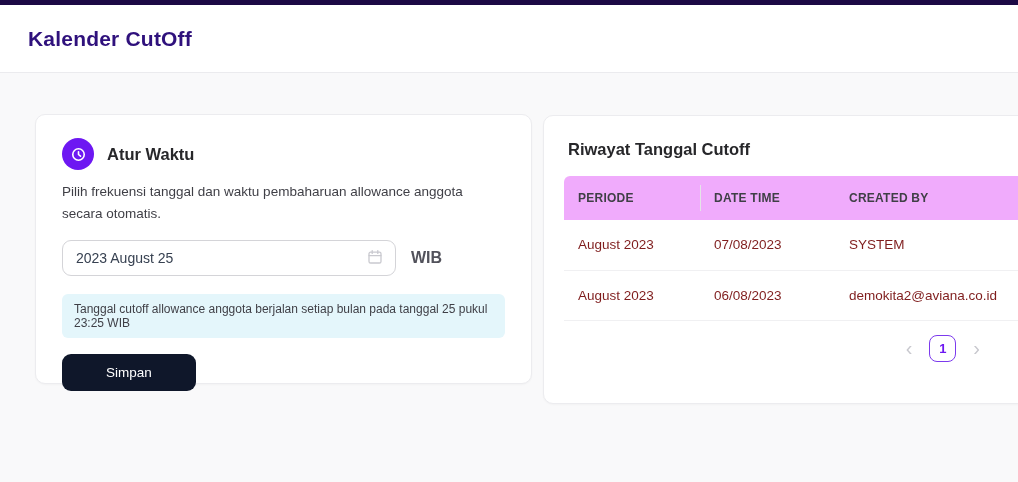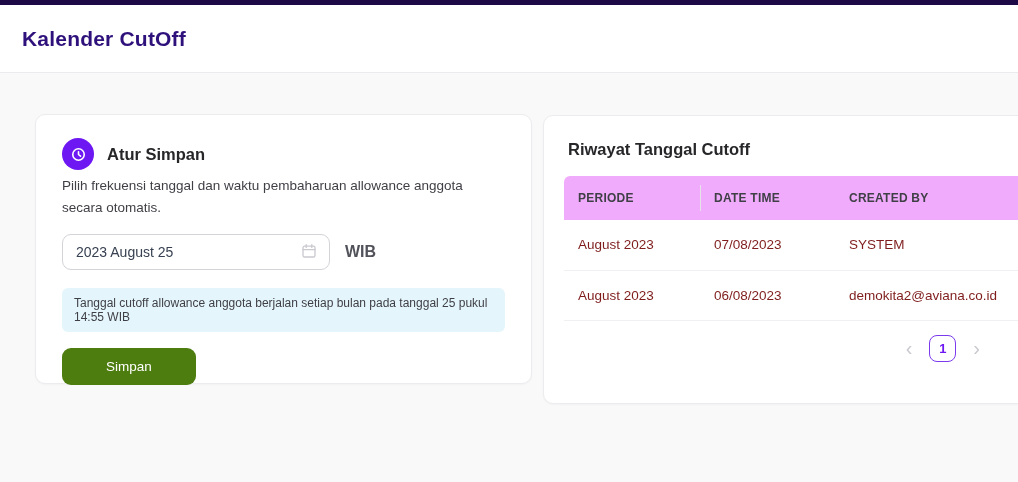--- a/index.html
+++ b/index.html
@@ -9,21 +9,21 @@
     background:#f9f9fa;
     position:relative;
     color:#3f3f46;
   }
   .top-accent { height:5px; width:100%; background:#1c0945; }
   .app-header {
     background:#ffffff;
     height:68px;
     border-bottom:1px solid #ebebee;
     display:flex; align-items:center;
-    padding:0 22px;
+    padding:0 28px;
   }
   .page-title {
     font-size:21px; font-weight:700; color:#2f117c; letter-spacing:0.2px;
   }
   .card {
     position:absolute;
     background:#ffffff;
     border:1px solid #ececef;
     border-radius:10px;
     box-shadow:0 1px 2px rgba(16,24,40,0.03);
@@ -34,47 +34,47 @@
   
   .atur-head { display:flex; align-items:center; gap:13px; }
   .clock-badge {
     width:32px; height:32px; border-radius:50%;
     background:#6d17f2;
     display:flex; align-items:center; justify-content:center;
     flex:0 0 auto;
   }
   .atur-title { font-size:16.5px; font-weight:700; color:#27272a; }
   .atur-desc {
-    margin-top:5px;
+    margin-top:11px;
     font-size:13.5px; line-height:1.6; color:#3f3f46;
     max-width:452px;
   }
   .date-row { display:flex; align-items:center; gap:15px; margin-top:16px; }
   .date-input {
-    width:268px; height:36px;
+    width:334px; height:36px;
     border:1px solid #d4d4d8; border-radius:9px;
     background:#fff;
     display:flex; align-items:center; justify-content:space-between;
     padding:0 12px 0 13px;
     font-size:14px; color:#374151;
     cursor:pointer;
   }
   .tz-label { font-size:16px; font-weight:700; color:#52525b; }
   .info-banner {
     margin-top:18px;
     display:inline-block;
     background:#e4f6fb;
     border-radius:6px;
     padding:8px 12px;
     font-size:12px; color:#3f3f46;
   }
   .save-btn {
     margin-top:16px;
     width:134px; height:37px;
-    background:#4d7c0f; color:#ffffff;
+    background:#0f172a; color:#ffffff;
     border:none; border-radius:9px;
     font-size:13.5px; font-family:"Liberation Sans", sans-serif;
     cursor:pointer;
     display:block;
   }
 
   
   .riwayat-title { font-size:16.5px; font-weight:700; color:#27272a; padding:0 24px; }
   table.history {
     border-collapse:collapse;
@@ -138,39 +138,39 @@
 </header>
 
 <section class="card card-left">
   <div class="atur-head">
     <span class="clock-badge">
       <svg width="17" height="17" viewBox="0 0 16 16" fill="none">
         <circle cx="8" cy="8" r="5.4" stroke="#ffffff" stroke-width="1.5"></circle>
         <path d="M8 5.4 V8 L9.9 9.6" stroke="#ffffff" stroke-width="1.5" stroke-linecap="round" stroke-linejoin="round"></path>
       </svg>
     </span>
-    <h2 class="atur-title">Atur Simpan</h2>
+    <h2 class="atur-title">Atur Waktu</h2>
   </div>
 
   <p class="atur-desc">Pilih frekuensi tanggal dan waktu pembaharuan allowance anggota secara otomatis.</p>
 
   <div class="date-row">
     <div class="date-input">
       <span>2023 August 25</span>
       <span>
         <svg width="16" height="16" viewBox="0 0 16 16" fill="none">
           <rect x="2" y="3.2" width="12" height="10.8" rx="1.6" stroke="#c9c9cf" stroke-width="1.3"></rect>
           <path d="M5.2 1.6 V4.4 M10.8 1.6 V4.4 M2 6.6 H14" stroke="#c9c9cf" stroke-width="1.3" stroke-linecap="round"></path>
         </svg>
       </span>
     </div>
     <span class="tz-label">WIB</span>
   </div>
 
-  <div class="info-banner">Tanggal cutoff allowance anggota berjalan setiap bulan pada tanggal 25 pukul 14:55 WIB</div>
+  <div class="info-banner">Tanggal cutoff allowance anggota berjalan setiap bulan pada tanggal 25 pukul 23:25 WIB</div>
 
   <button class="save-btn">Simpan</button>
 </section>
 
 <section class="card card-right">
   <h2 class="riwayat-title">Riwayat Tanggal Cutoff</h2>
 
   <table class="history">
     <colgroup>
         <col class="c1">

